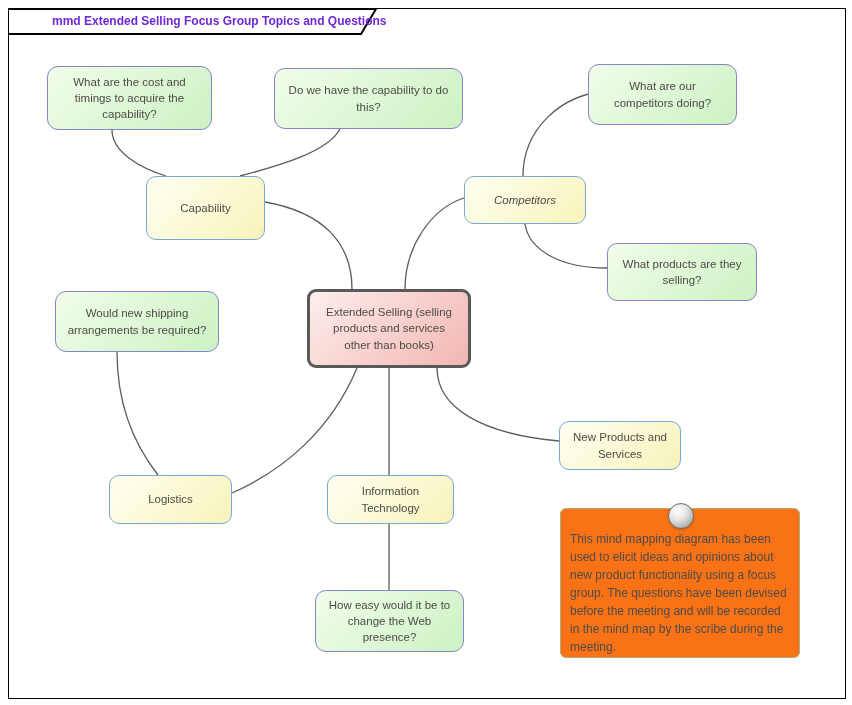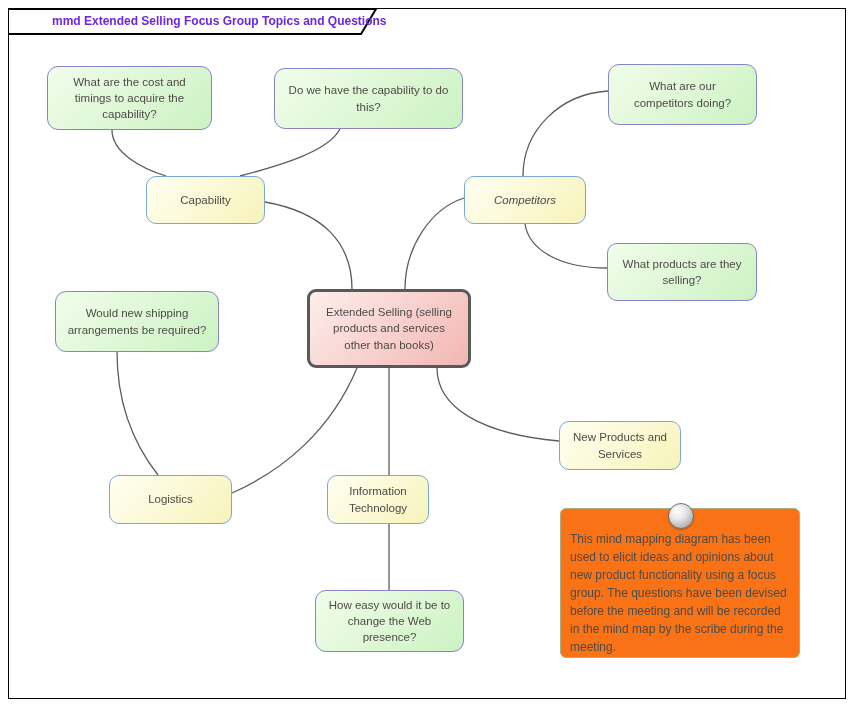--- a/index.html
+++ b/index.html
@@ -108,49 +108,49 @@
 </div>
 
 <div class="node question" style="left:47px; top:66px; width:165px; height:64px;">
   <span>What are the cost and timings to acquire the capability?</span>
 </div>
 
 <div class="node question" style="left:274px; top:68px; width:189px; height:61px;">
   <span>Do we have the capability to do this?</span>
 </div>
 
-<div class="node question" style="left:608px; top:64px; width:149px; height:61px;">
+<div class="node question" style="left:588px; top:64px; width:149px; height:61px;">
   <span>What are our competitors doing?</span>
 </div>
 
 <div class="node question" style="left:607px; top:243px; width:150px; height:58px; padding:4px 6px;border-radius:10px;">
   <span>What products are they selling?</span>
 </div>
 
 <div class="node question" style="left:55px; top:291px; width:164px; height:61px;">
   <span>Would new shipping arrangements be required?</span>
 </div>
 
 <div class="node question" style="left:315px; top:590px; width:149px; height:62px; padding:4px 6px;">
   <span>How easy would it be to change the Web presence?</span>
 </div>
 
-<div class="node topic" style="left:146px; top:176px; width:119px; height:48px;">
+<div class="node topic" style="left:146px; top:176px; width:119px; height:64px;">
   <span>Capability</span>
 </div>
 
 <div class="node topic" style="left:464px; top:176px; width:122px; height:48px;font-style:italic;">
   <span>Competitors</span>
 </div>
 
 <div class="node topic" style="left:109px; top:475px; width:123px; height:49px;">
   <span>Logistics</span>
 </div>
 
-<div class="node topic" style="left:327px; top:475px; width:102px; height:49px;">
+<div class="node topic" style="left:327px; top:475px; width:127px; height:49px;">
   <span>Information Technology</span>
 </div>
 
 <div class="node topic" style="left:559px; top:421px; width:122px; height:49px;">
   <span>New Products and Services</span>
 </div>
 
 <div class="node central" style="left:307px; top:289px; width:164px; height:79px;">
   <span>Extended Selling (selling products and services other than books)</span>
 </div>

